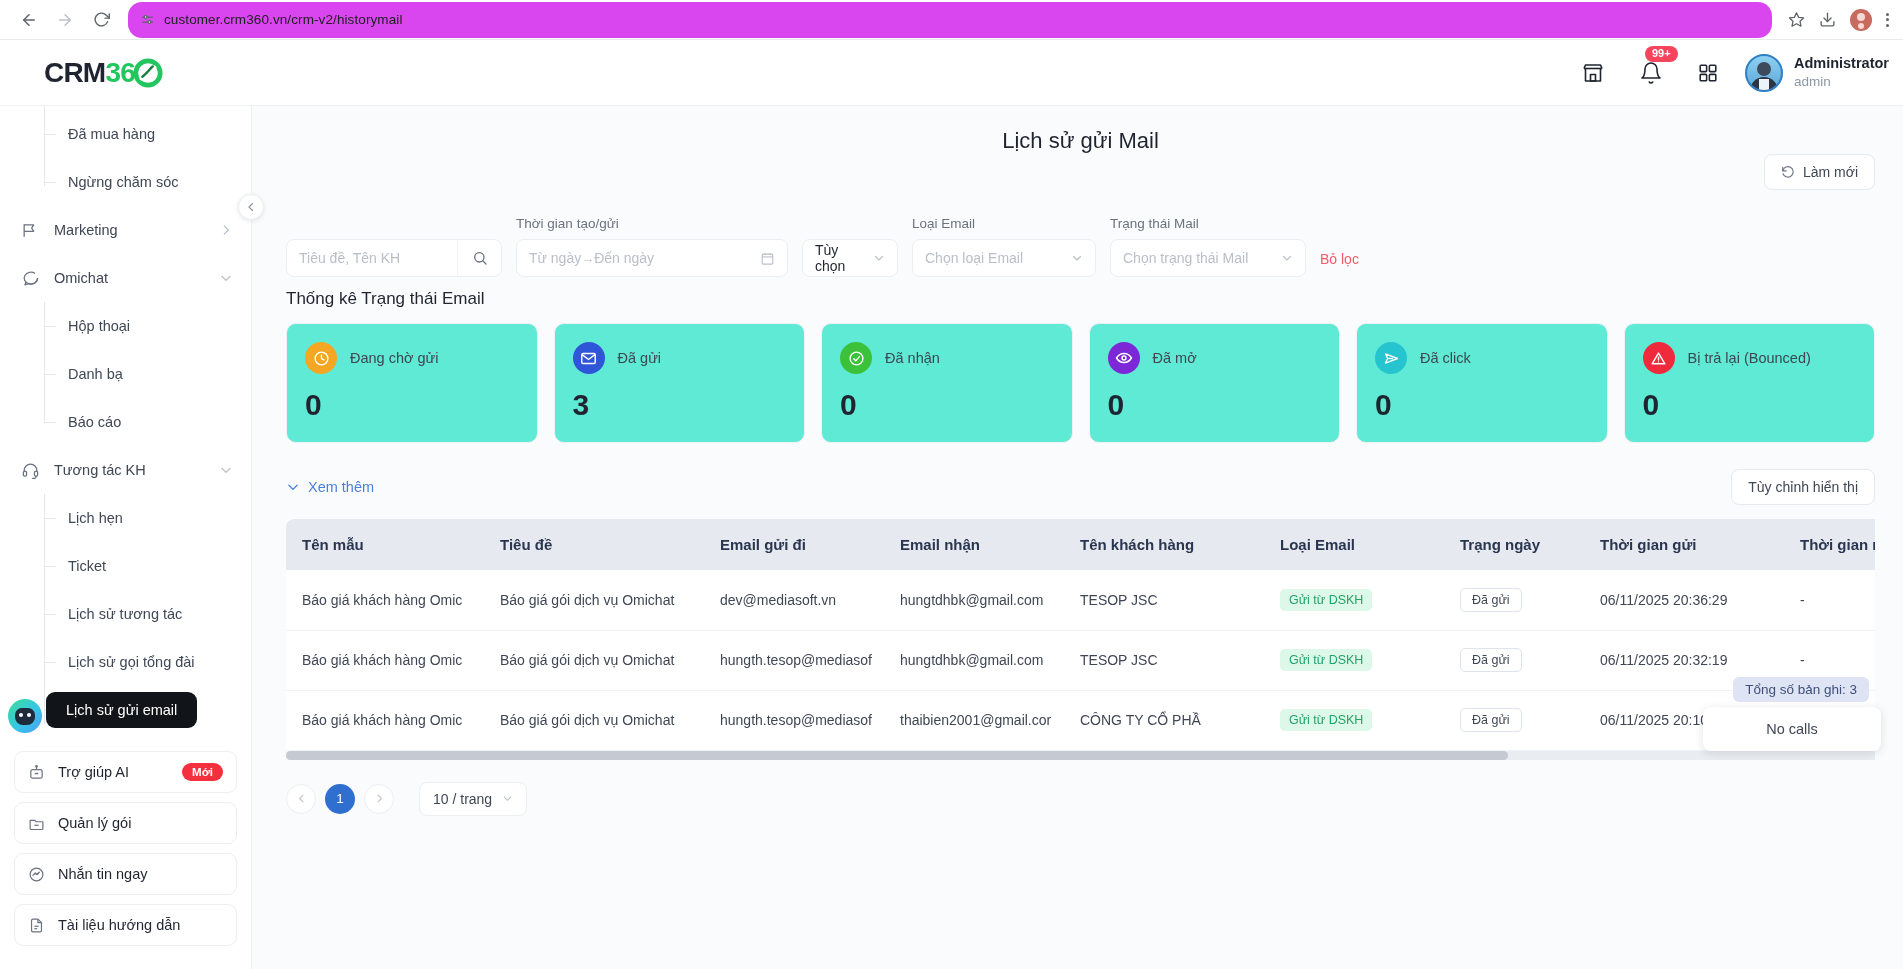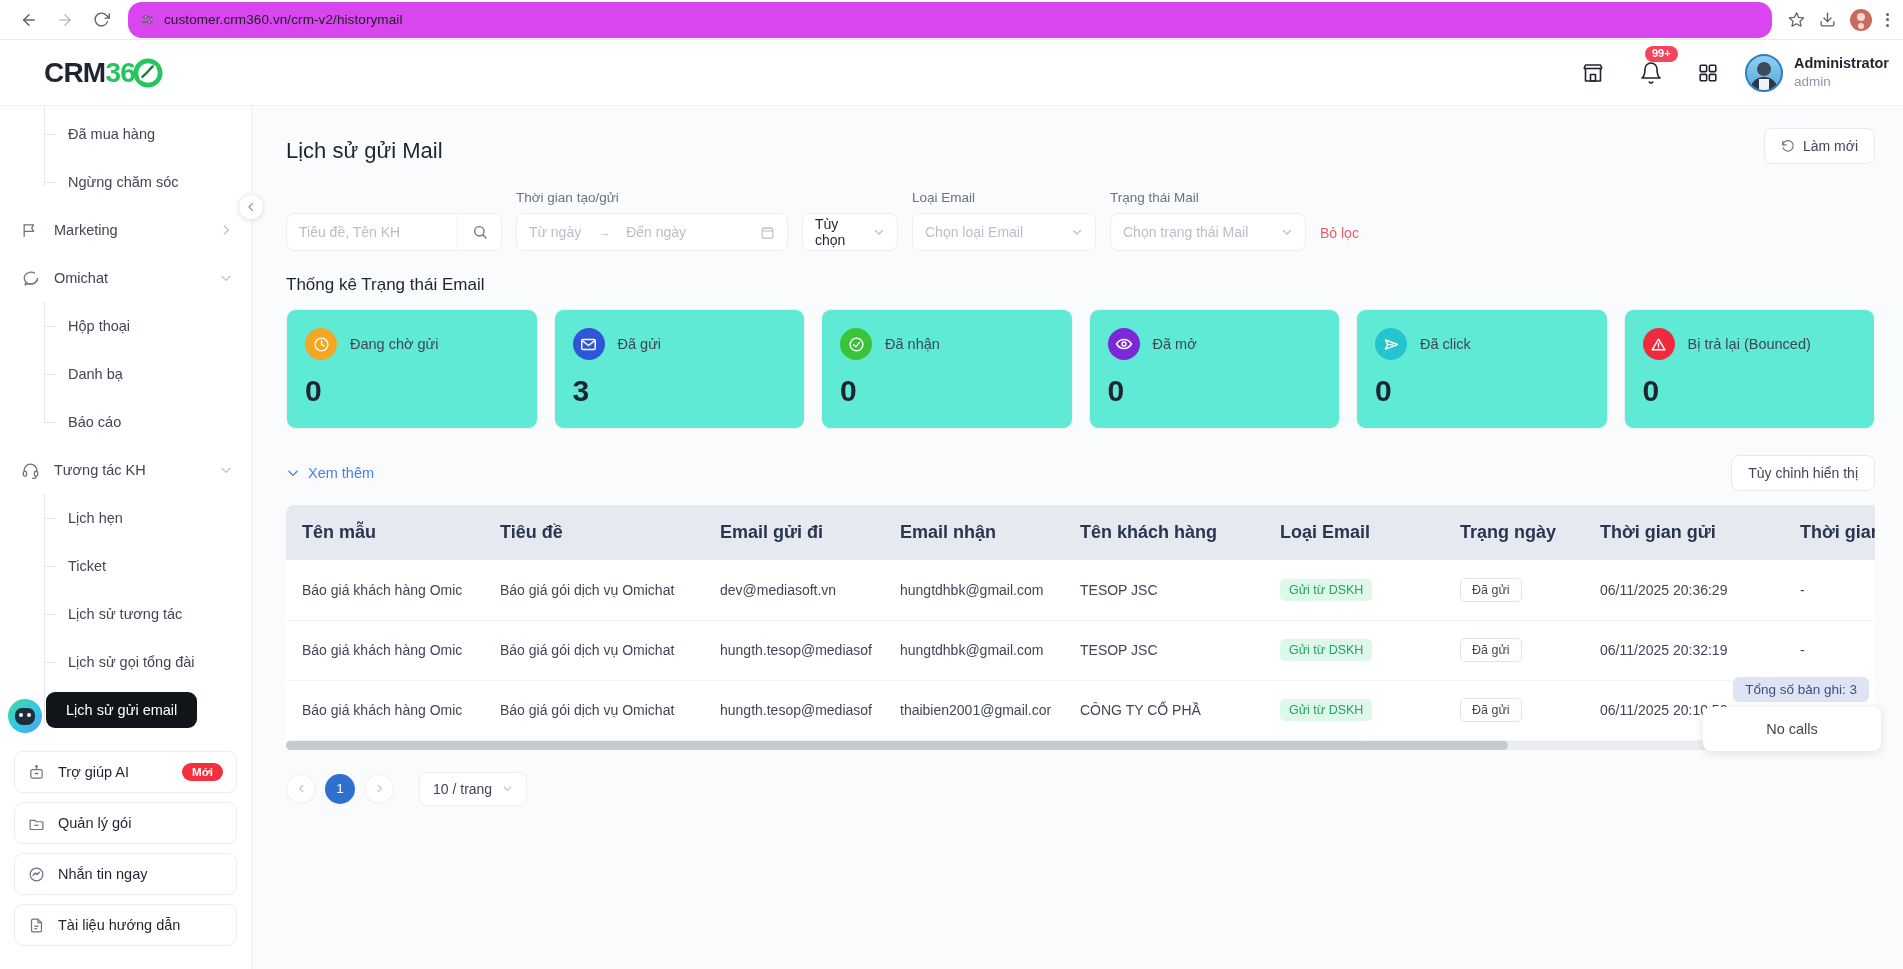--- a/index.html
+++ b/index.html
@@ -155,21 +155,21 @@
     display: flex; align-items: center; justify-content: center;
     color: #8e97a6; z-index: 30; cursor: pointer;
   }
 
   
   .main {
     flex: 1 1 auto; background: #fafbfc; position: relative;
     padding: 22px 0 0 0; overflow: hidden;
   }
   .main-inner { padding: 0 28px 0 34px; }
-  .page-head { display: flex; align-items: flex-end; }
+  .page-head { display: flex; align-items: center; flex-direction: column; }
   .page-title { font-size: 22px; color: #1f2430; font-weight: 400; }
   .refresh-btn {
     margin-left: auto; display: flex; align-items: center; gap: 8px;
     background: #fff; border: 1px solid #e6e9ee; border-radius: 8px;
     height: 36px; padding: 0 16px; font-size: 14px; color: #3f4654; cursor: pointer;
   }
 
   
   .filters { display: flex; align-items: flex-end; gap: 14px; margin-top: 26px; }
   .f-group { display: flex; flex-direction: column; }
@@ -183,27 +183,27 @@
   .search-ctl input {
     border: none; outline: none; background: transparent; font-size: 14px;
     color: #1f2430; width: 150px; font-family: inherit;
   }
   .search-ctl input::placeholder { color: #b9bec8; }
   .search-btn {
     width: 44px; height: 100%; display: flex; align-items: center; justify-content: center;
     border-left: 1px solid #f1f3f6; color: #6b7280; cursor: pointer;
   }
   .date-ctl { width: 272px; justify-content: space-between; }
-  .date-ctl .seg { display: flex; align-items: center; gap: 16px; }
+  .date-ctl .seg { display: flex; align-items: center; }
   .sel-ctl { justify-content: space-between; gap: 12px; cursor: pointer; }
   .chev-sm { color: #b9bec8; display: flex; align-items: center; }
   .clear-filter { font-size: 14px; color: #f05a6a; cursor: pointer; padding-bottom: 10px; }
 
   
-  .stats-title { font-size: 17px; color: #1f2430; margin: 24px 0 0; }
+  .stats-title { font-size: 17px; color: #1f2430; margin: 12px 0 0; }
   .stats-row { display: flex; gap: 16px; margin-top: 14px; }
   .stat-card {
     flex: 1 1 0; background: #5eead4; border: 1px solid #eef0f3; border-radius: 10px;
     padding: 18px 18px 20px; min-width: 0; cursor: pointer;
   }
   .stat-head { display: flex; align-items: center; gap: 13px; }
   .stat-ic {
     width: 32px; height: 32px; border-radius: 50%; flex: 0 0 auto;
     display: flex; align-items: center; justify-content: center; color: #fff;
   }
@@ -215,21 +215,21 @@
   .xem-them { display: flex; align-items: center; gap: 8px; color: #4a7fe0; font-size: 14.5px; cursor: pointer; }
   .custom-display {
     margin-left: auto; background: #fff; border: 1px solid #e6e9ee; border-radius: 8px;
     height: 36px; padding: 0 16px; display: flex; align-items: center;
     font-size: 14px; color: #3f4654; cursor: pointer;
   }
 
   .table-scroll { margin-top: 14px; overflow: hidden; position: relative; }
   table.grid { border-collapse: collapse; width: 1640px; table-layout: fixed; background: #fff; }
   table.grid thead th {
-    background: #e6e9f0; color: #2a3550; font-size: 18px; font-weight: 700;
+    background: #e6e9f0; color: #2a3550; font-size: 15px; font-weight: 700;
     text-align: left; height: 42px; padding: 17px 14px; white-space: nowrap; overflow: hidden;
   }
   table.grid thead th:first-child { border-radius: 8px 0 0 0; padding-left: 16px; }
   table.grid tbody td {
     height: 60px; padding: 0 14px; font-size: 14px; color: #3f4654;
     border-bottom: 1px solid #f1f3f6; white-space: nowrap; overflow: hidden;
     text-overflow: clip; background: #fff;
   }
   table.grid tbody td:first-child { padding-left: 16px; }
   .link-blue { color: #4a7fe0; }

